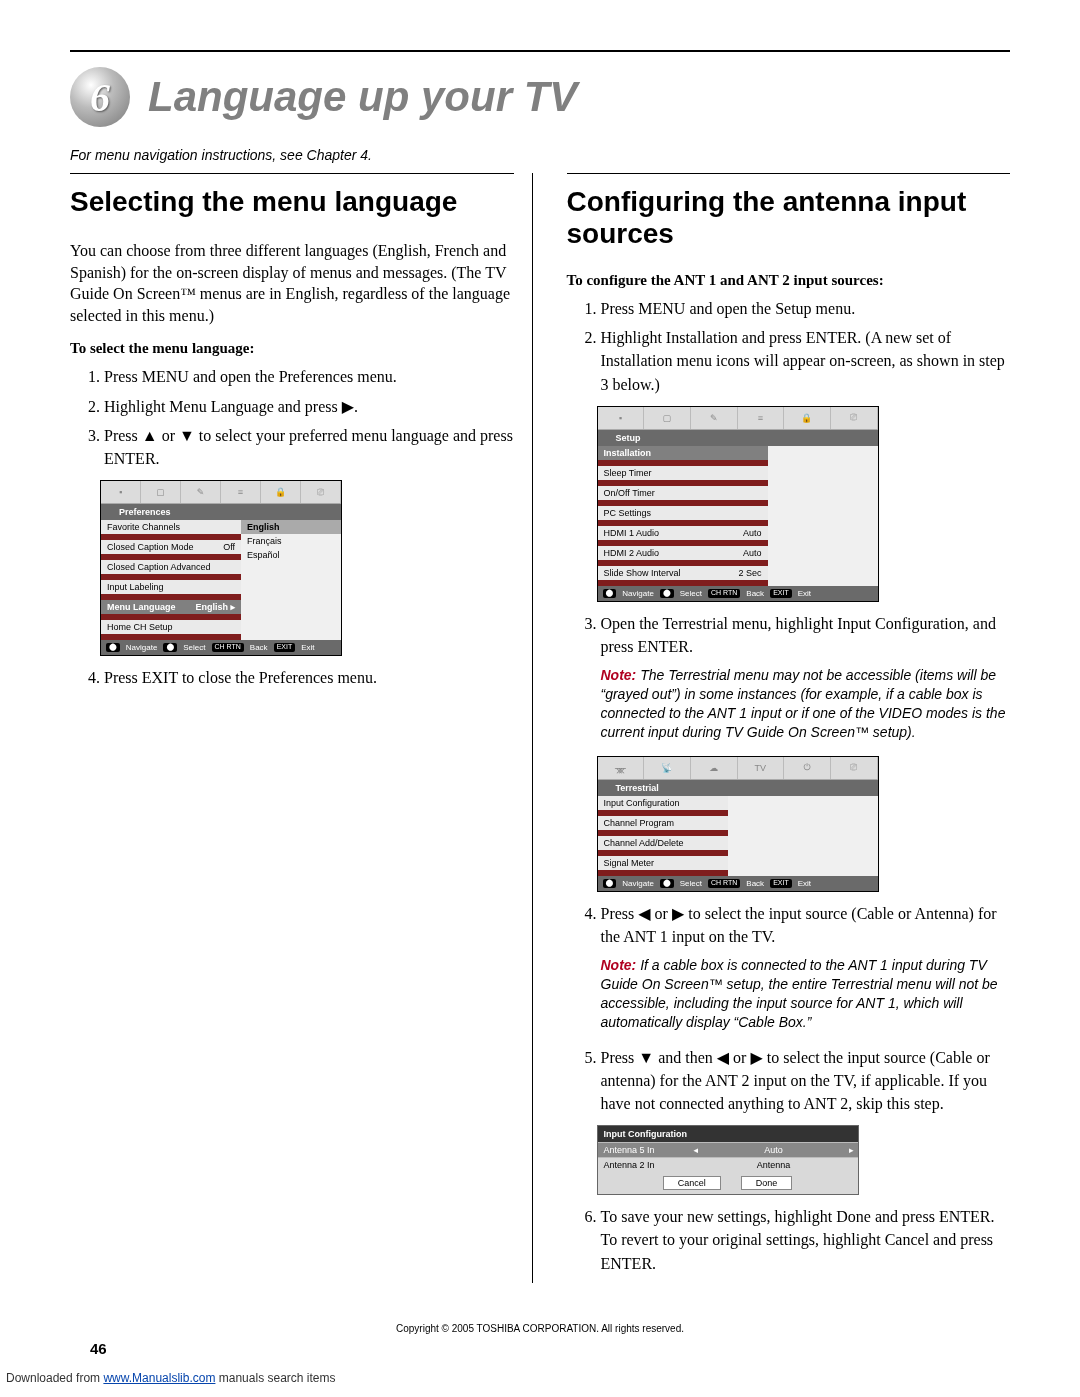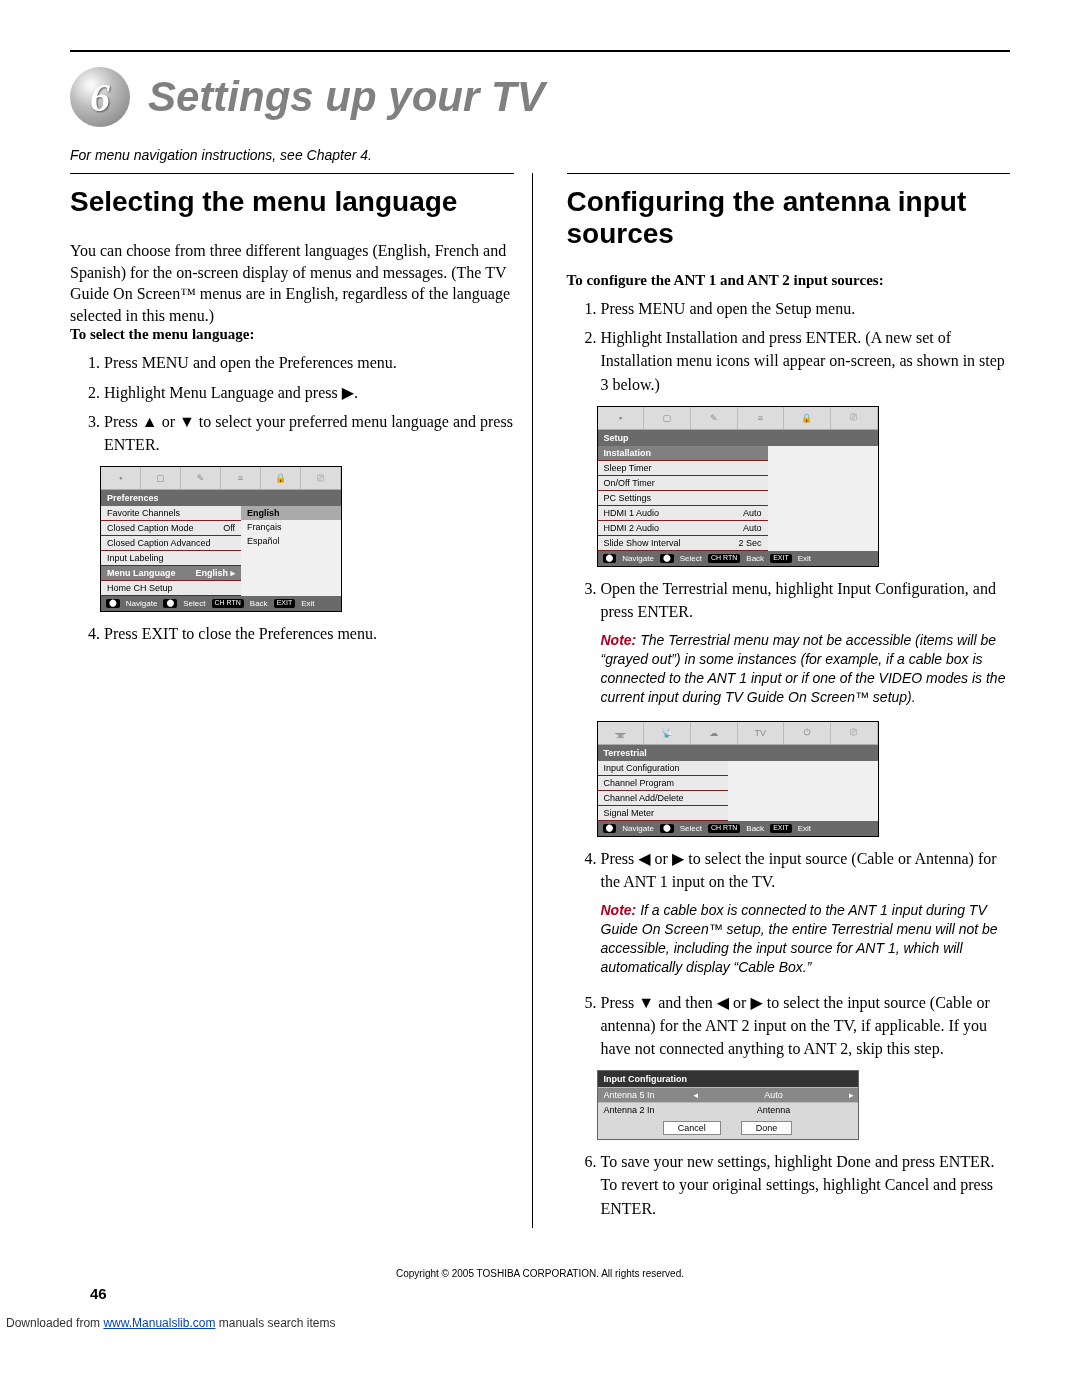--- a/index.html
+++ b/index.html
@@ -26,38 +26,38 @@
   .columns { display: flex; padding: 0 70px; gap: 16px; }
   .col { flex: 1; padding: 0 18px; }
   .col.left { border-right: 1px solid #000; padding-left:0;}
   .col.right { padding-right:0; }
 
   .section-rule { border-top: 1px solid #000; margin-bottom: 12px; }
   .section-title {
     font: bold 28px Arial, Helvetica, sans-serif; margin-bottom: 22px;
   }
   .body-text { font: 16px/1.35 Georgia, serif; }
-  .sub-bold { font: bold 15px Georgia; }
+  .sub-bold { font: bold 15px Georgia; margin-top: 14px; }
   ol.steps { font: 16px/1.45 Georgia; padding-left: 34px; margin: 8px 0; }
   ol.steps li { margin-bottom: 6px; }
   .glyph { font-family: Arial; }
   .note-block { font: italic 14px/1.35 Arial; margin: 8px 0 14px 34px; }
   .note-block .nb { color: #b00020; font-weight: bold; font-style: italic; }
 
   
   .osd {
     width: 240px; border:1px solid #000; margin: 10px 0 10px 30px;
     background: #e9e9e9; font: 9px Arial;
   }
   .osd .tabs { display:flex; height:22px; background:#dcdcdc; border-bottom:1px solid #aaa;}
   .osd .tab { flex:1; border-right:1px solid #bbb; display:flex;align-items:center;justify-content:center; color:#888;}
-  .osd .panel-title { background:#6a6a6a; color:#fff; font-weight:bold; padding:3px 6px;}
+  .osd .panel-title { background:#6a6a6a; color:#fff; font-weight:bold; padding:3px 18px;}
   .osd .body { display:flex; }
   .osd .list { width:140px; }
-  .osd .list .row { display:flex; justify-content:space-between; padding:2px 6px; border-bottom:1px solid #7f1d1d; background:#eaeaea;}
+  .osd .list .row { display:flex; justify-content:space-between; padding:2px 6px; border-bottom:6px solid #7f1d1d; background:#eaeaea;}
   .osd .list .row.sel { background:#808080; color:#fff; font-weight:bold;}
   .osd .side { flex:1; background:#f0f0f0;}
   .osd .side .opt { padding:2px 6px; }
   .osd .side .opt.hi { background:#aaa; font-weight:bold;}
   .osd .nav { background:#6a6a6a; color:#fff; padding:3px 5px; display:flex; gap:6px; font-size:8px;}
   .osd .nav span.key { background:#000; color:#fff; padding:0 3px; border-radius:2px; font-size:7px;}
   .osd.wide { width: 280px; }
 
   
   .inputcfg { width: 260px; margin: 10px 0 10px 30px; font:9px Arial; border:1px solid #666;}
@@ -75,21 +75,21 @@
   .dl-line { font: 12px Arial; padding: 14px 0 12px 6px; color:#333;}
   .dl-line a { color: #0645ad; }
 </style>
 </head>
 <body>
 
 <div class="rule-top"></div>
 
 <div class="head-row">
   <div class="chapter-badge">6</div>
-  <div class="chapter-title">Settings up your TV</div>
+  <div class="chapter-title">Language up your TV</div>
 </div>
 
 <div class="intro-note">For menu navigation instructions, see Chapter 4.</div>
 
 <div class="columns">
 
   <div class="col left">
     <div class="section-rule"></div>
     <div class="section-title">Selecting the menu language</div>
 

